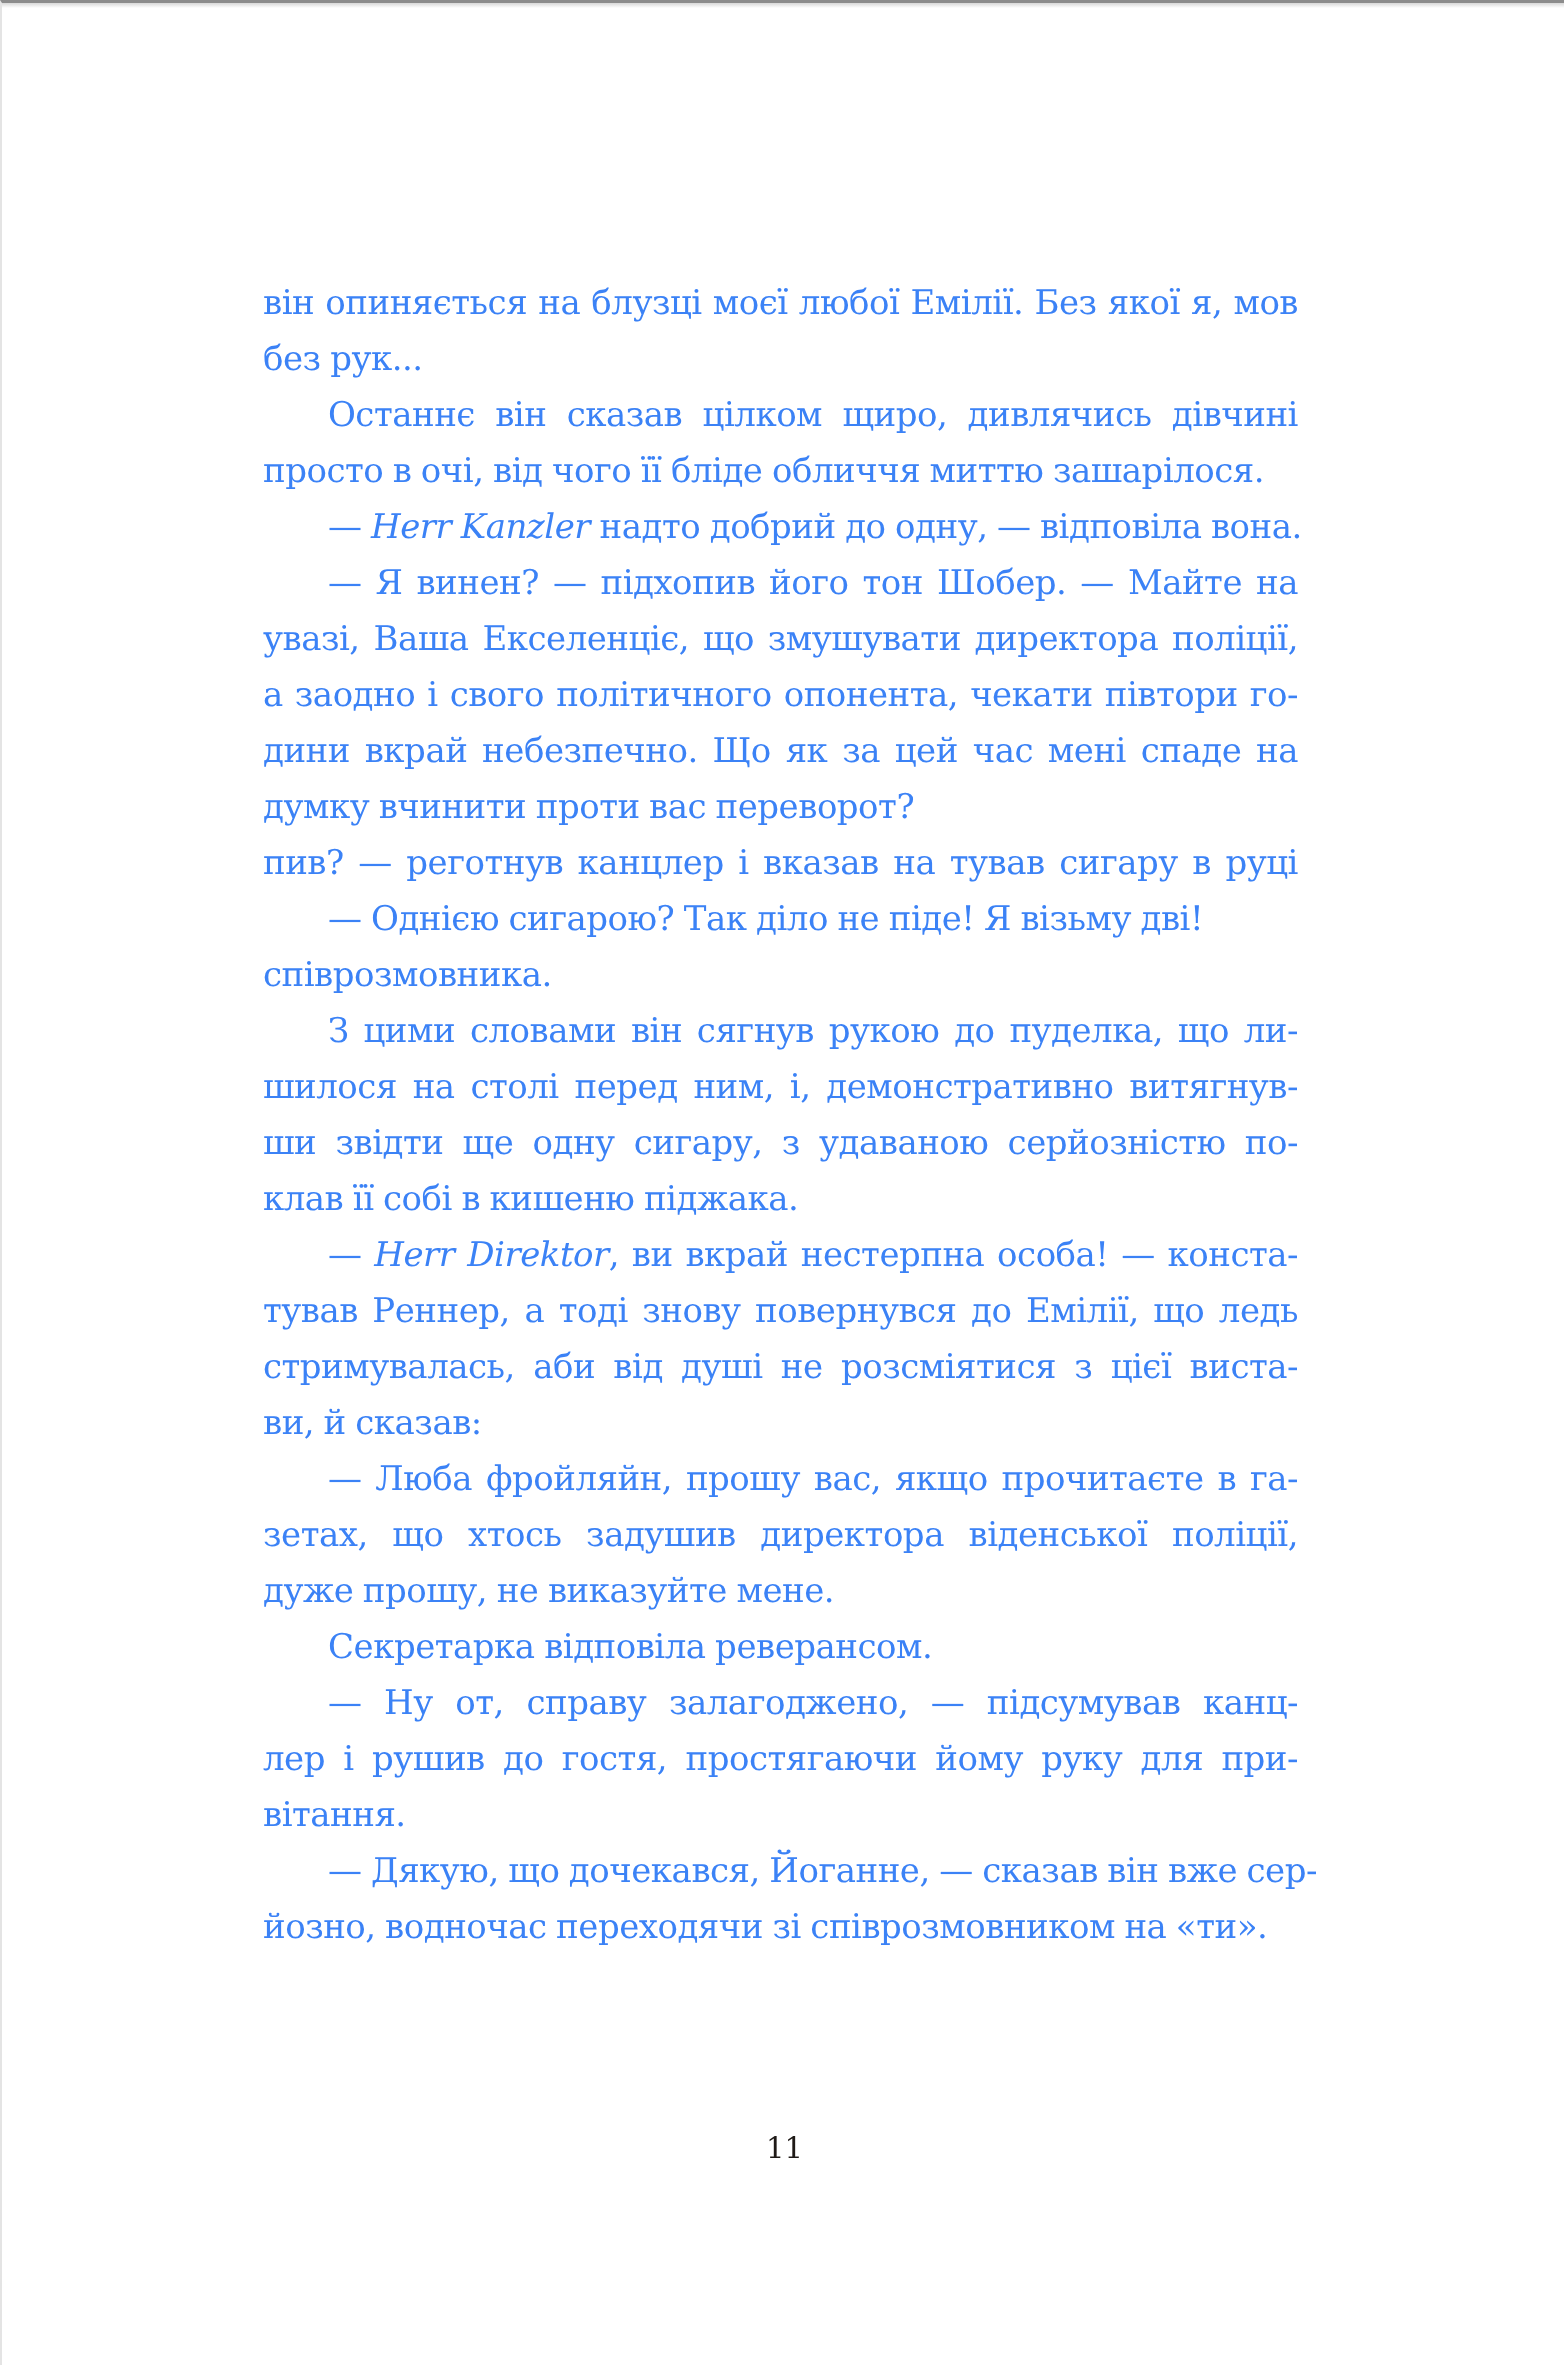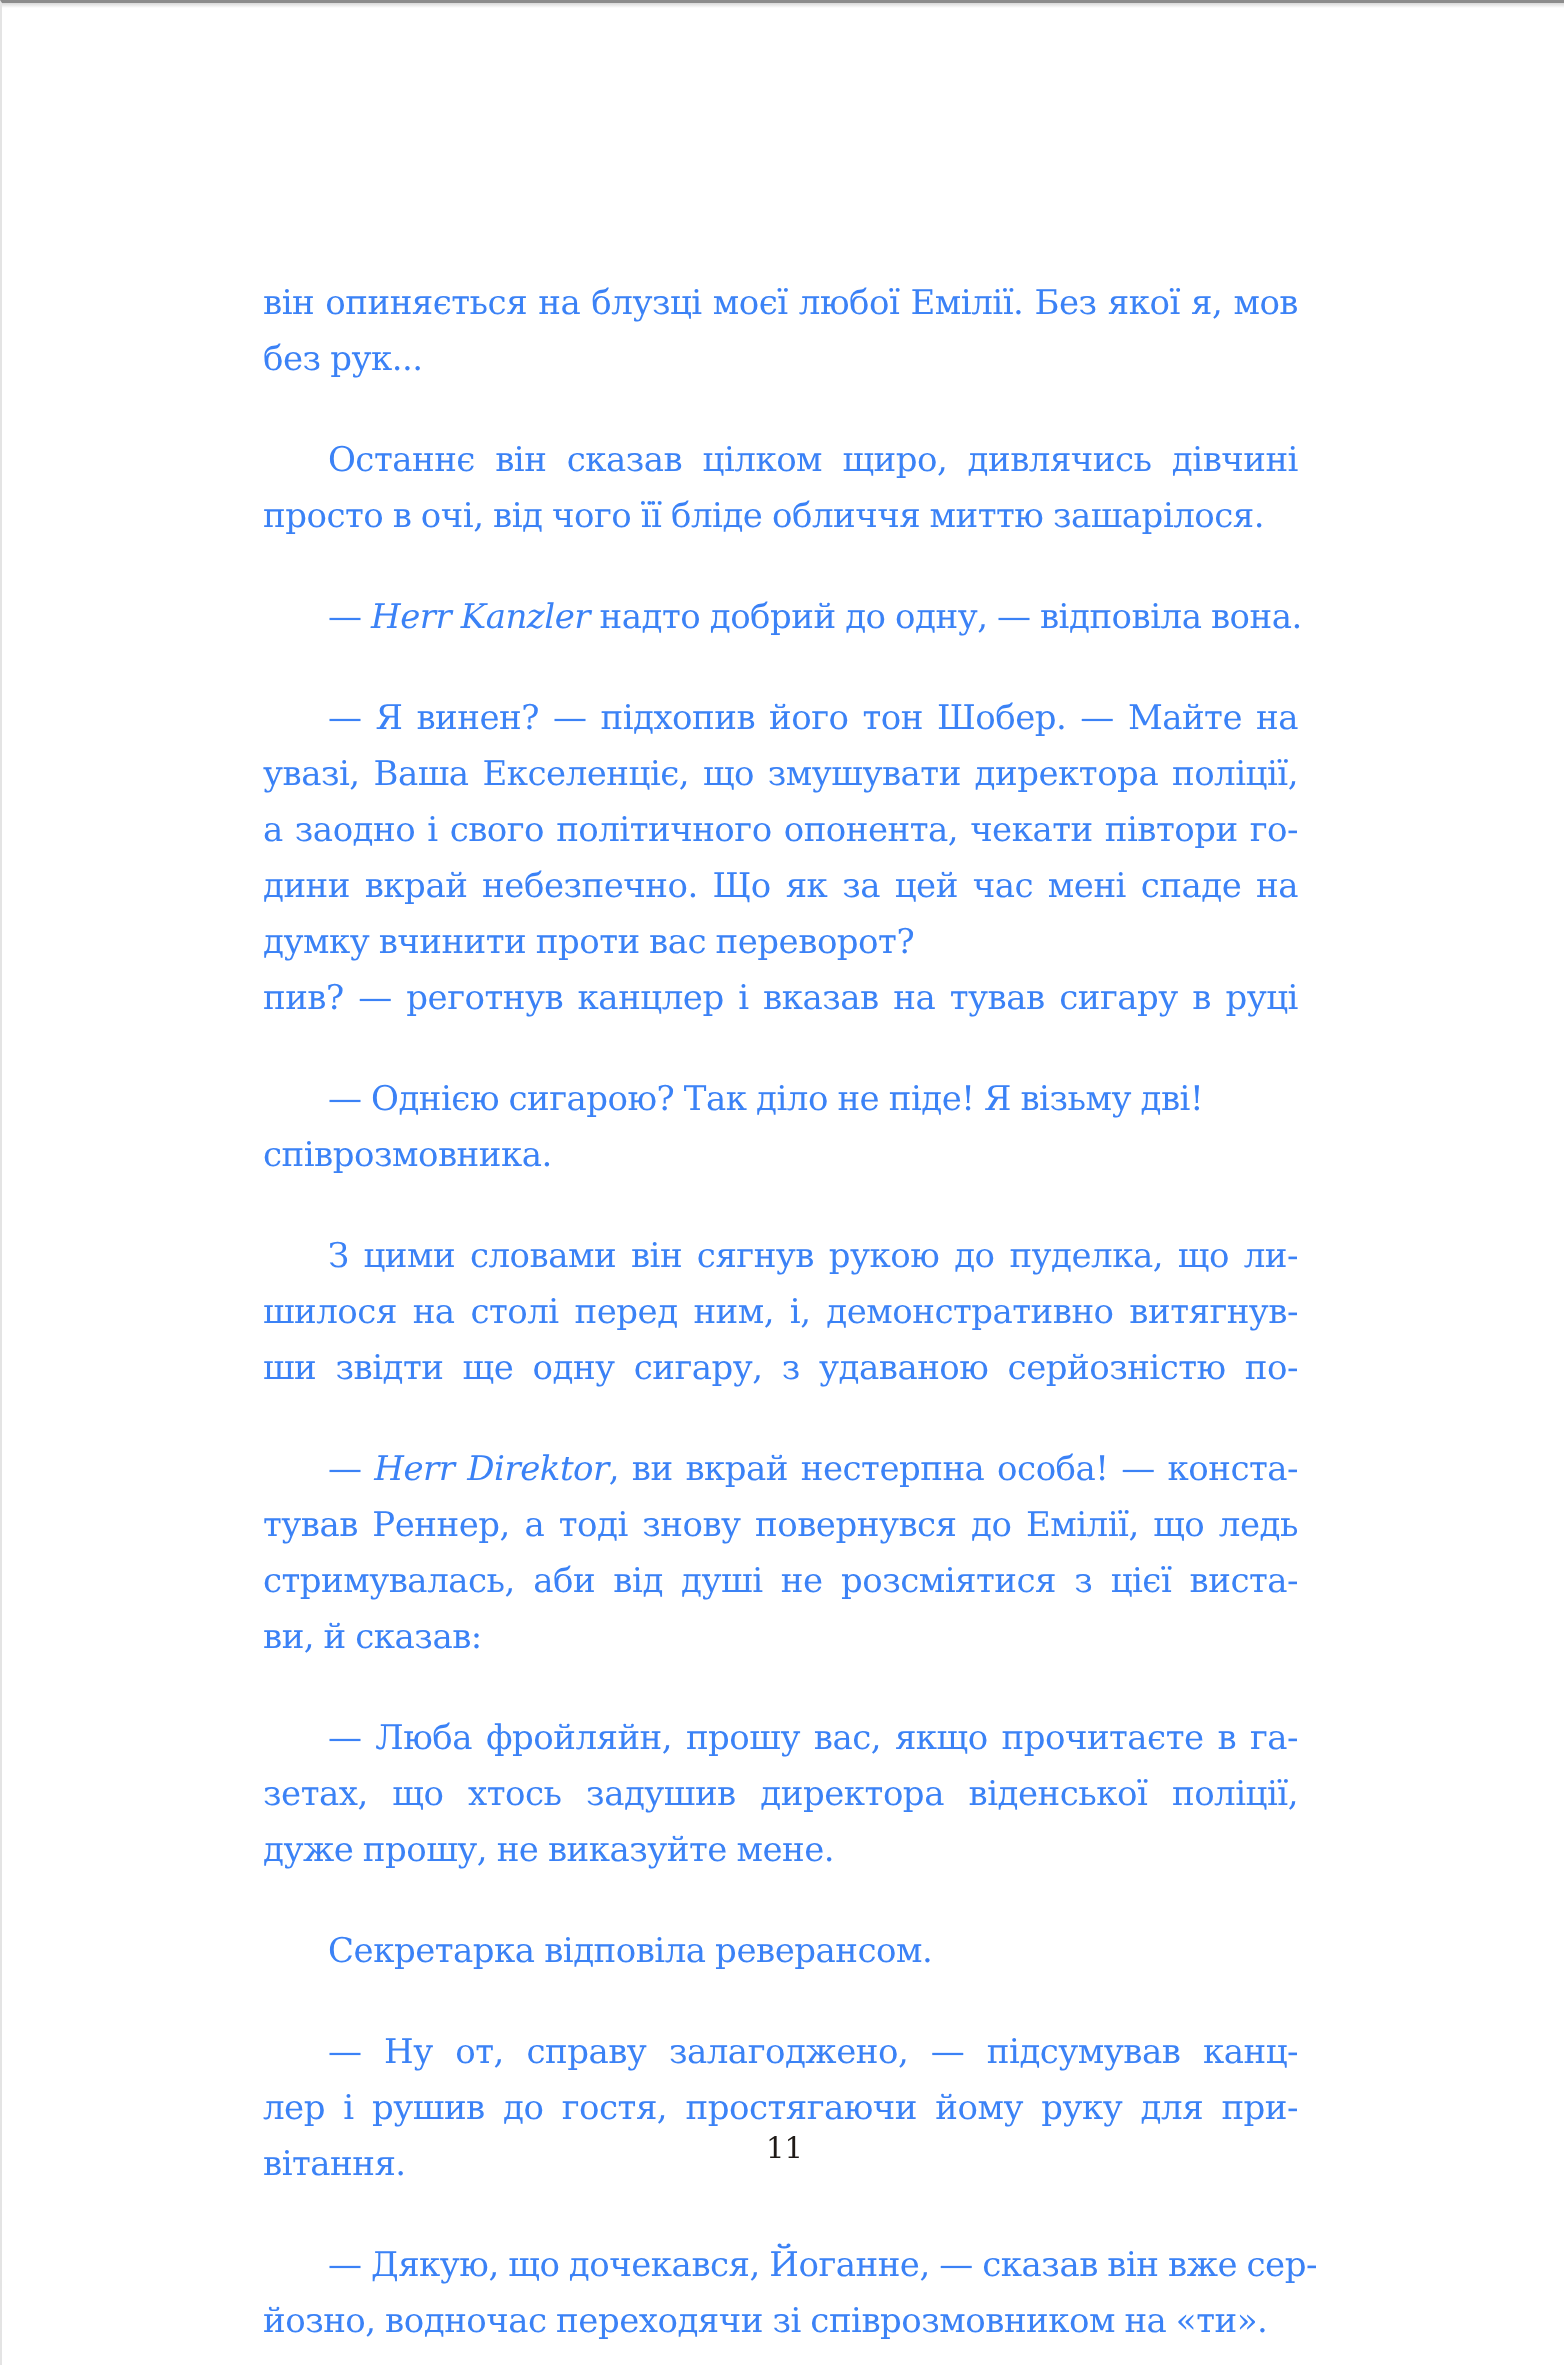--- a/index.html
+++ b/index.html
@@ -48,21 +48,20 @@
       white-space: nowrap;
       height: 56px;
       text-align: justify;
       text-align-last: justify;
     }
     .line.last {
       text-align-last: left;
     }
     .line.indent {
       padding-left: 65px;
-      margin-top: 45px;
     }
     .line span.it {
       font-style: italic;
     }
     .page-number {
       position: absolute;
       left: 0;
       width: 1565px;
       top: 2128px;
       text-align: center;
@@ -87,20 +86,21 @@
       <div class="line"><span>увазі, Ваша Екселенціє, що змушувати директора поліції,</span></div>
       <div class="line"><span>а заодно і свого політичного опонента, чекати півтори го-</span></div>
       <div class="line"><span>дини вкрай небезпечно. Що як за цей час мені спаде на</span></div>
       <div class="line last"><span>думку вчинити проти вас переворот?</span></div>
       <div class="line"><span>пив? — реготнув канцлер і вказав на тував сигару в руці</span></div>
       <div class="line indent last"><span>— Однією сигарою? Так діло не піде! Я візьму дві!</span></div>
       <div class="line last"><span>співрозмовника.</span></div>
       <div class="line indent"><span>З цими словами він сягнув рукою до пуделка, що ли-</span></div>
       <div class="line"><span>шилося на столі перед ним, і, демонстративно витягнув-</span></div>
       <div class="line"><span>ши звідти ще одну сигару, з удаваною серйозністю по-</span></div>
+      <div class="line last"><span>клав її собі в кишеню піджака.</span></div>
       <div class="line indent"><span>— </span><span class="it">Herr Direktor</span><span>, ви вкрай нестерпна особа! — конста-</span></div>
       <div class="line"><span>тував Реннер, а тоді знову повернувся до Емілії, що ледь</span></div>
       <div class="line"><span>стримувалась, аби від душі не розсміятися з цієї виста-</span></div>
       <div class="line last"><span>ви, й сказав:</span></div>
       <div class="line indent"><span>— Люба фройляйн, прошу вас, якщо прочитаєте в га-</span></div>
       <div class="line"><span>зетах, що хтось задушив директора віденської поліції,</span></div>
       <div class="line last"><span>дуже прошу, не виказуйте мене.</span></div>
       <div class="line indent last"><span>Секретарка відповіла реверансом.</span></div>
       <div class="line indent"><span>— Ну от, справу залагоджено, — підсумував канц-</span></div>
       <div class="line"><span>лер і рушив до гостя, простягаючи йому руку для при-</span></div>

